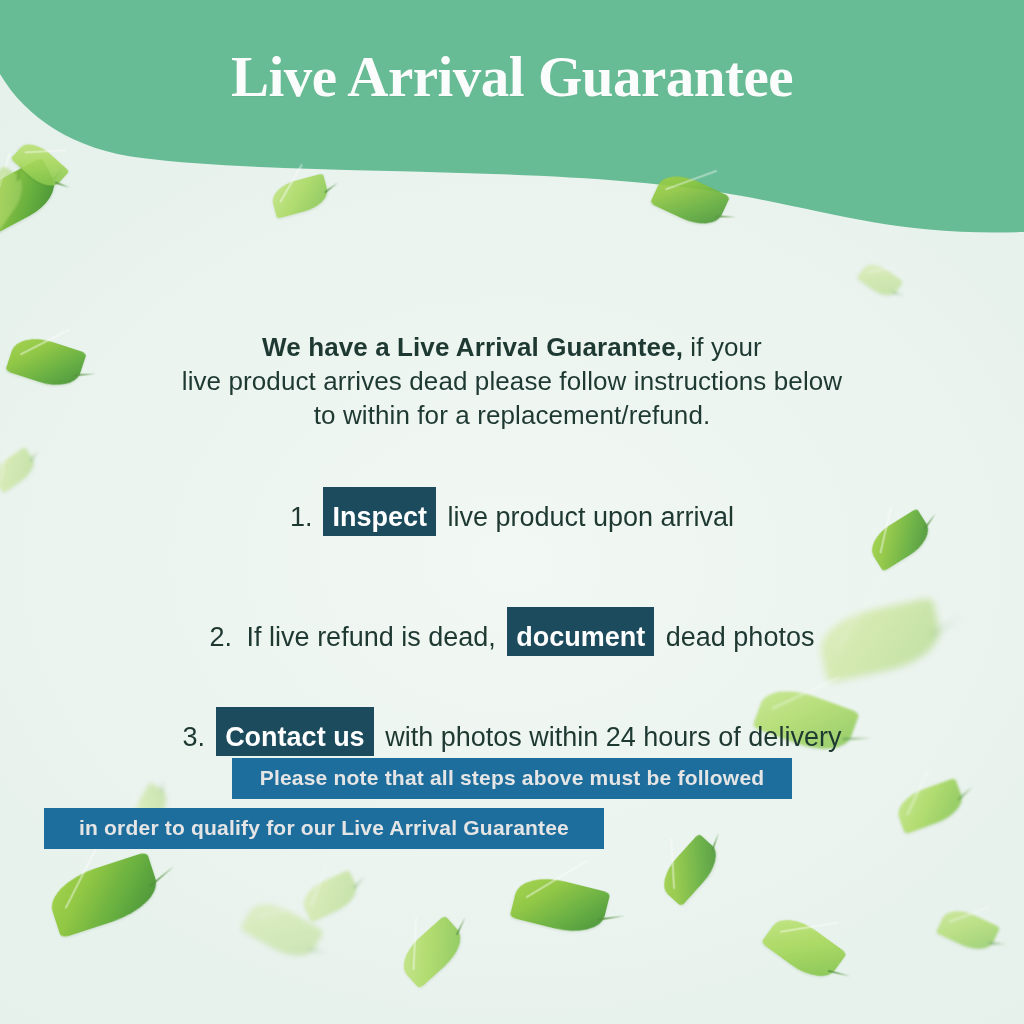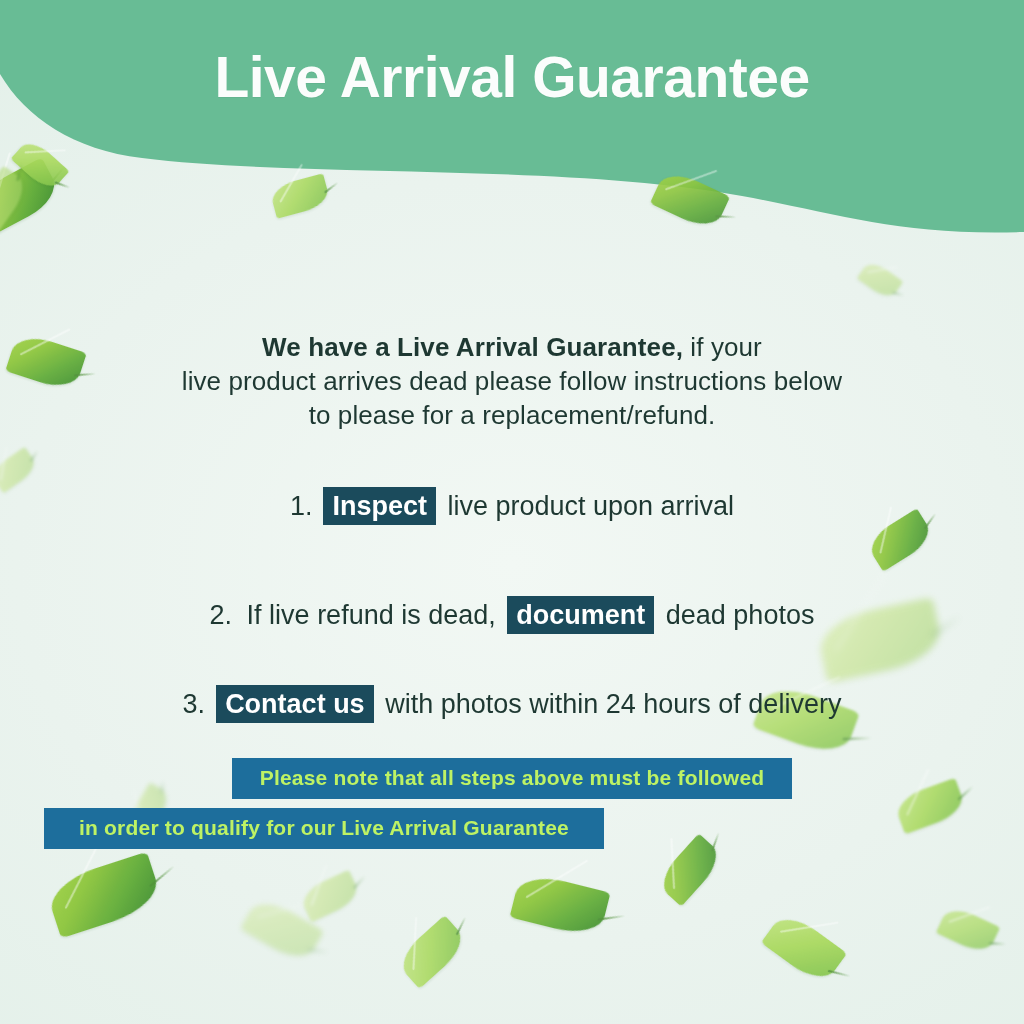--- a/index.html
+++ b/index.html
@@ -67,21 +67,21 @@
 
   
   .title{
     position:absolute;
     left:0;top:44px;width:1024px;
     text-align:center;
     color:#fbfdfc;
     font-size:57px;
     font-weight:bold;
     letter-spacing:-0.5px;
-    font-family:Liberation Sans, sans-serif;
+    font-family:Liberation Serif, serif;
     font-stretch:condensed;
     text-shadow:0 1px 0 rgba(0,0,0,.04);
   }
 
   .intro{
     position:absolute;
     left:0;top:330px;width:1024px;
     text-align:center;
     color:#1e3832;
     font-size:26px;
@@ -101,36 +101,36 @@
     line-height:34px;
     margin-bottom:51px;
     white-space:nowrap;
   }
   .step .num{margin-right:7px;}
   .hl{
     display:inline-block;
     background:#1b4b5c;
     color:#ffffff;
     font-weight:bold;
-    padding:5px 9px 5px 9px;
+    padding:16px 9px 5px 9px;
     margin:0 4px;
     line-height:28px;
     vertical-align:baseline;
   }
 
   .notice{
     position:absolute;
     left:0;top:758px;width:1024px;
     text-align:center;
   }
   .notice-line{
     display:block;
     margin:0 auto 9px auto;
     background:#1d6e9c;
-    color:#bef264;
+    color:#e5e5e5;
     font-size:21px;
     font-weight:bold;
     letter-spacing:.2px;
     padding:8px 14px 9px 14px;
     width:560px;
     box-sizing:border-box;
   }
 </style>
 </head>
 <body>
@@ -254,21 +254,21 @@
       </div>
     </div>
 
   <div class="title">Live Arrival Guarantee</div>
 
   <div class="intro">
     <div>
       <span class="lead">We have a Live Arrival Guarantee,</span><span> if your</span>
     </div>
     <div>live product arrives dead please follow instructions below</div>
-    <div>to please for a replacement/refund.</div>
+    <div>to within for a replacement/refund.</div>
   </div>
 
   <div class="steps" id="steps">
       <div class="step"><span class="num">1.</span><span class="hl" style="background: rgb(27, 75, 92);">Inspect</span><span> live product upon arrival</span></div>
       <div class="step"><span class="num">2.</span><span> If live refund is dead, </span><span class="hl" style="background: rgb(27, 75, 92); margin-top: 20px;">document</span><span> dead photos</span></div>
       <div class="step"><span class="num">3.</span><span class="hl" style="background: rgb(27, 75, 92);">Contact us</span><span> with photos within 24 hours of delivery</span></div>
     </div>
 
   <div class="notice">
     <span class="notice-line" style="background: rgb(29, 110, 156);">Please note that all steps above must be followed</span>

